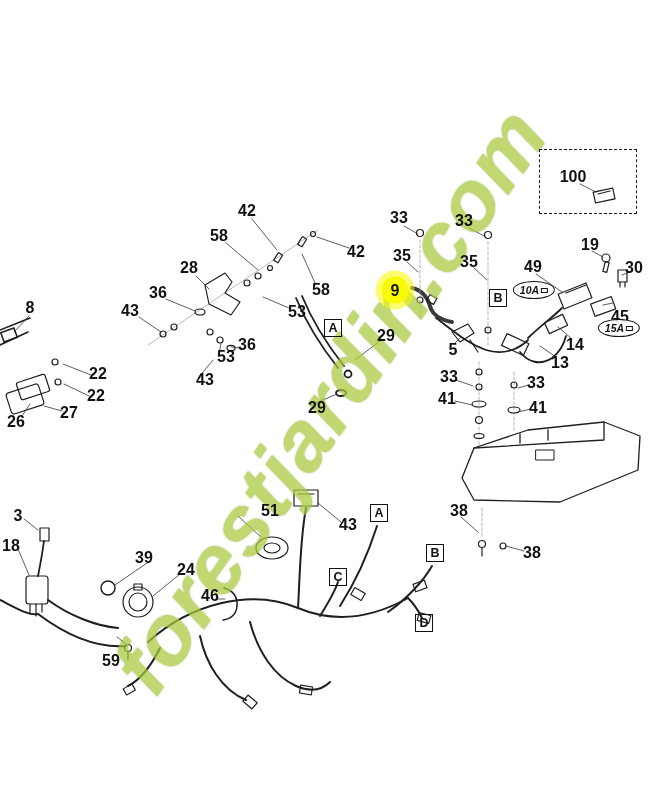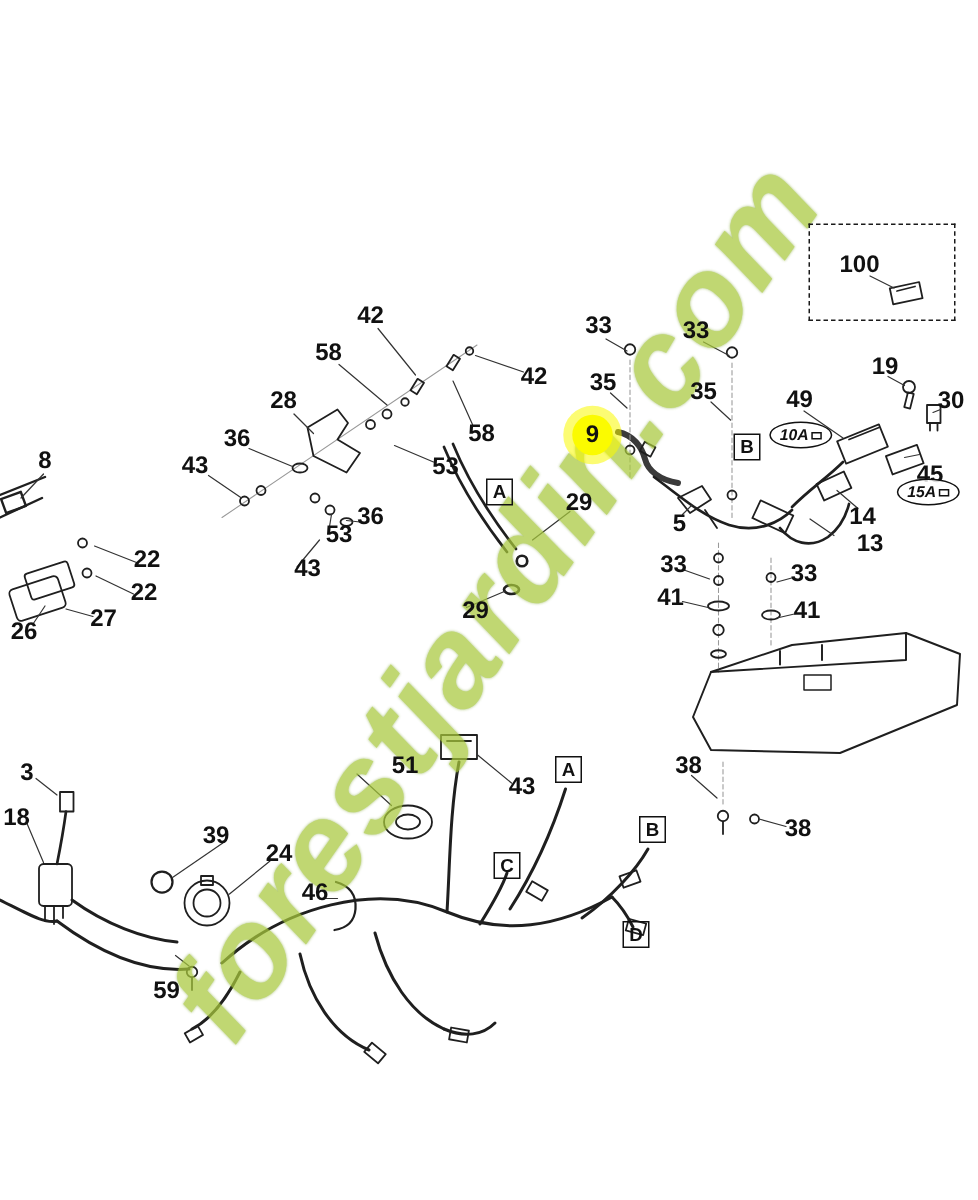--- a/index.html
+++ b/index.html
@@ -278,21 +278,21 @@
       <div class="callout" style="left: 399px; top: 218px;">33</div>
       <div class="callout" style="left: 402px; top: 256px;">35</div>
       <div class="callout highlight" style="left: 395px; top: 290px;">9</div>
       <div class="callout" style="left: 464px; top: 221px;">33</div>
       <div class="callout" style="left: 469px; top: 262px;">35</div>
       <div class="callout" style="left: 533px; top: 267px;">49</div>
       <div class="callout" style="left: 590px; top: 245px;">19</div>
       <div class="callout" style="left: 634px; top: 268px;">30</div>
       <div class="callout" style="left: 620px; top: 301px; margin-top: 16px;">45</div>
       <div class="callout" style="left: 575px; top: 345px;">14</div>
-      <div class="callout" style="left: 580px; top: 363px;">13</div>
+      <div class="callout" style="left: 560px; top: 363px;">13</div>
       <div class="callout" style="left: 573px; top: 177px;">100</div>
       <div class="callout" style="left: 386px; top: 336px;">29</div>
       <div class="callout" style="left: 453px; top: 350px;">5</div>
       <div class="callout" style="left: 449px; top: 377px;">33</div>
       <div class="callout" style="left: 447px; top: 399px;">41</div>
       <div class="callout" style="left: 536px; top: 383px;">33</div>
       <div class="callout" style="left: 538px; top: 408px;">41</div>
       <div class="callout" style="left: 247px; top: 345px;">36</div>
       <div class="callout" style="left: 226px; top: 357px;">53</div>
       <div class="callout" style="left: 205px; top: 380px;">43</div>

